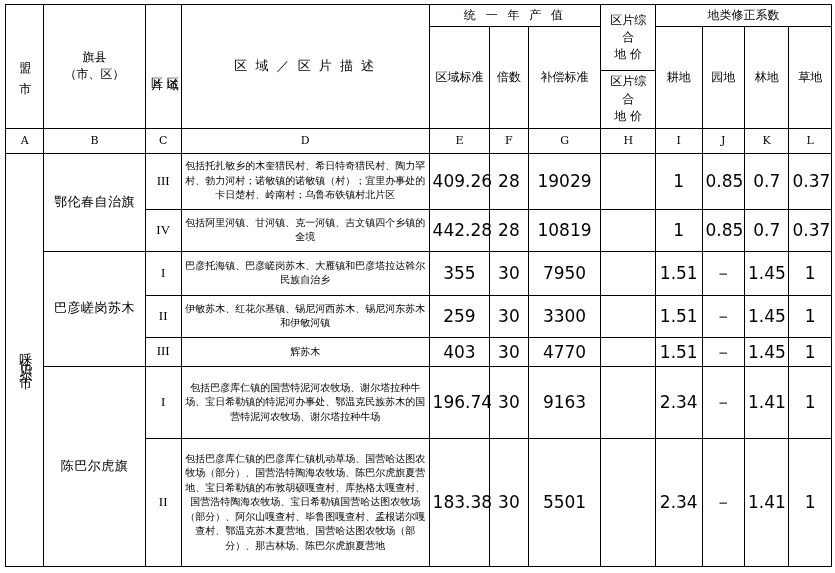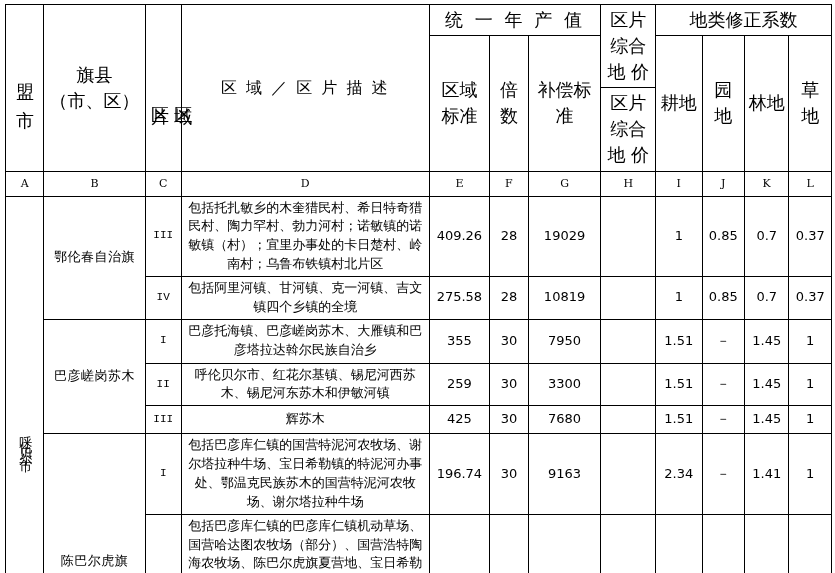--- a/index.html
+++ b/index.html
@@ -29,24 +29,24 @@
   }
   table.grid td, table.grid th {
     border: 1px solid #000;
     padding: 2px 3px;
     vertical-align: middle;
     text-align: center;
     line-height: 1.45;
     font-weight: normal;
   }
   .hdr {
-    font-size: 18px;
+    font-size: 12px;
   }
   .hdr-wide {
-    font-size: 16px;
+    font-size: 13px;
     letter-spacing: 2px;
   }
   .vert {
     writing-mode: vertical-rl;
     text-orientation: upright;
     letter-spacing: 3px;
     display: inline-block;
     line-height: 1.25;
   }
   .vert-tight {
@@ -65,35 +65,35 @@
     line-height: 1.3;
   }
   .letter-row td {
     height: 20px;
     font-size: 11px;
     font-family: "DejaVu Serif", "Liberation Serif", serif;
   }
   .desc {
     text-align: left;
     line-height: 1.55;
-    font-size: 13px;
+    font-size: 10px;
     padding: 3px 5px;
   }
   .num {
     font-family: "DejaVu Sans", "Liberation Sans", sans-serif;
-    font-size: 13px;
+    font-size: 17px;
   }
   .name-cell {
     font-size: 13px;
     letter-spacing: 0.5px;
     line-height: 1.5;
   }
   .roman {
-    font-family: Liberation Mono, monospace;
-    font-size: 11px;
+    font-family: Liberation Serif, serif;
+    font-size: 13px;
   }
   .mid-split {
     letter-spacing: 3px;
   }
 </style>
 </head>
 <body>
 
 <div id="sheet">
   <table class="grid">
@@ -176,21 +176,21 @@
       <td class="num"></td>
       <td class="num">1</td>
       <td class="num">0.85</td>
       <td class="num">0.7</td>
       <td class="num">0.37</td>
     </tr>
 
     <tr style="height:42px">
       <td class="roman">IV</td>
       <td class="desc">包括阿里河镇、甘河镇、克一河镇、吉文镇四个乡镇的全境</td>
-      <td class="num">275.58</td>
+      <td class="num">442.28</td>
       <td class="num">28</td>
       <td class="num">10819</td>
       <td class="num"></td>
       <td class="num">1</td>
       <td class="num">0.85</td>
       <td class="num">0.7</td>
       <td class="num">0.37</td>
     </tr>
 
     <tr style="height:44px">
@@ -202,37 +202,37 @@
       <td class="num">7950</td>
       <td class="num"></td>
       <td class="num">1.51</td>
       <td class="num">－</td>
       <td class="num">1.45</td>
       <td class="num">1</td>
     </tr>
 
     <tr style="height:42px">
       <td class="roman">II</td>
-      <td class="desc">呼伦贝尔市、红花尔基镇、锡尼河西苏木、锡尼河东苏木和伊敏河镇</td>
+      <td class="desc">伊敏苏木、红花尔基镇、锡尼河西苏木、锡尼河东苏木和伊敏河镇</td>
       <td class="num">259</td>
       <td class="num">30</td>
       <td class="num">3300</td>
       <td class="num"></td>
       <td class="num">1.51</td>
       <td class="num">－</td>
       <td class="num">1.45</td>
       <td class="num">1</td>
     </tr>
 
     <tr style="height:28px">
       <td class="roman">III</td>
       <td class="desc">辉苏木</td>
-      <td class="num">425</td>
-      <td class="num">30</td>
-      <td class="num">7680</td>
+      <td class="num">403</td>
+      <td class="num">30</td>
+      <td class="num">4770</td>
       <td class="num"></td>
       <td class="num">1.51</td>
       <td class="num">－</td>
       <td class="num">1.45</td>
       <td class="num">1</td>
     </tr>
 
     <tr style="height:72px">
       <td rowspan="2" class="name-cell">陈巴尔虎旗</td>
       <td class="roman">I</td>

